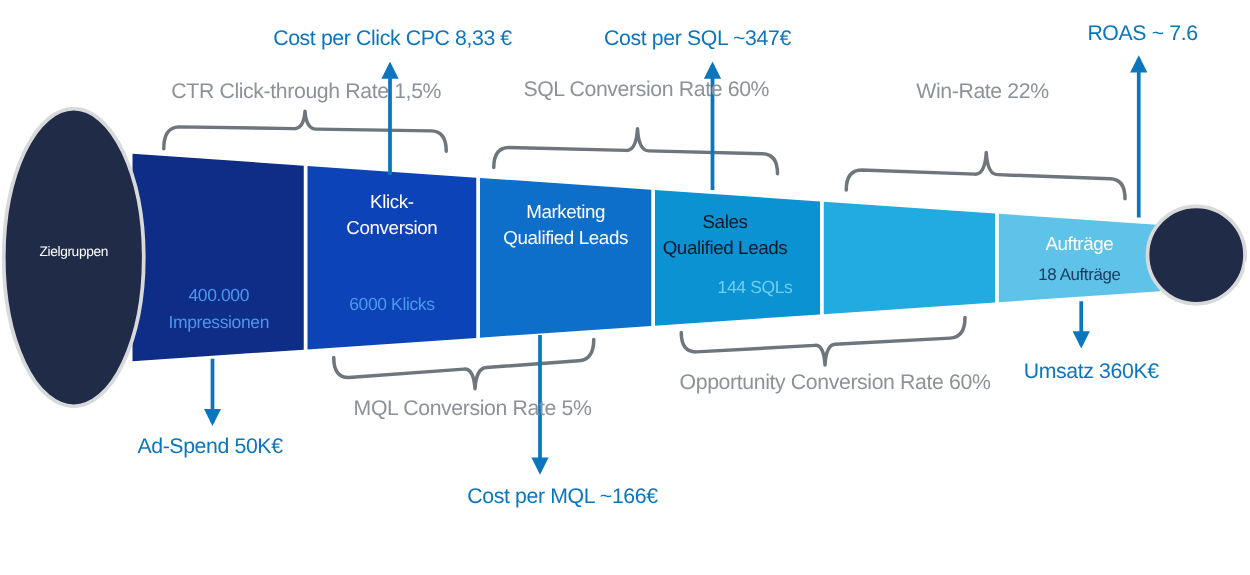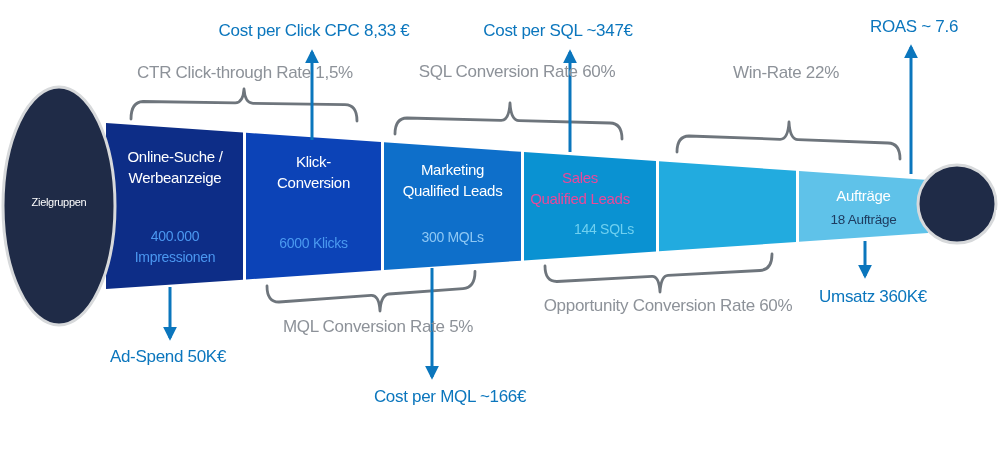--- a/index.html
+++ b/index.html
@@ -61,42 +61,37 @@
 
   <div class="label metric" style="left: 8px; top: 347px; color: rgb(11, 118, 189);">Ad-Spend 50K€</div>
   <div class="label rate" style="left: 218px; top: 317px; color: rgb(141, 146, 153);">MQL Conversion Rate 5%</div>
   <div class="label metric" style="left: 290px; top: 387px; color: rgb(11, 118, 189);">Cost per MQL ~166€</div>
   <div class="label rate" style="left: 508px; top: 296px; color: rgb(141, 146, 153);">Opportunity Conversion Rate 60%</div>
   <div class="label metric" style="left: 713px; top: 287px; color: rgb(11, 118, 189);">Umsatz 360K€</div>
 
   <div class="label node-label" style="left: 9px; top: 196px; width: 100px; color: rgb(255, 255, 255);">Zielgruppen</div>
   <div class="label node-label" style="left: 917px; top: 208px; width: 100px; color: rgb(255, 255, 255); padding-left: 46px;">Kunden</div>
 
-  <div class="label stage-title" style="left: 107px; top: 146px; width: 136px; color: rgb(255, 255, 255);">
-    <div>Online-Suche /</div>
-    <div>Werbeanzeige</div>
-  </div>
   <div class="label stage-value" style="left: 107px; top: 226px; width: 136px; color: rgb(75, 151, 240);">
     <div>400.000</div>
     <div>Impressionen</div>
   </div>
 
   <div class="label stage-title" style="left: 246px; top: 151px; width: 135px; color: rgb(255, 255, 255);">
     <div>Klick-</div>
     <div>Conversion</div>
   </div>
   <div class="label stage-value" style="left: 246px; top: 233px; width: 135px; color: rgb(75, 154, 240);">6000 Klicks</div>
 
   <div class="label stage-title" style="left: 384px; top: 159px; width: 137px; color: rgb(255, 255, 255);">
     <div>Marketing</div>
     <div>Qualified Leads</div>
   </div>
-  <div class="label stage-value" style="left: 384px; top: 227px; width: 137px; color: rgb(143, 200, 244);">300 MQLs</div>
 
-  <div class="label stage-title" style="left: 524px; top: 167px; width: 112px; color: #ec4899;">
+  <div class="label stage-title" style="left: 524px; top: 167px; width: 112px; color: #0f172a;">
     <div>Sales</div>
     <div>Qualified Leads</div>
   </div>
   <div class="label stage-value" style="left: 524px; top: 219px; width: 160px; color: rgb(111, 208, 240);">144 SQLs</div>
 
 
   <div class="label stage-title" style="left: 799px; top: 185px; width: 129px; color: rgb(255, 255, 255);">Aufträge</div>
   <div class="label stage-value small" style="left: 799px; top: 209px; width: 129px; color: rgb(30, 60, 96);">18 Aufträge</div>
 
 </div>

